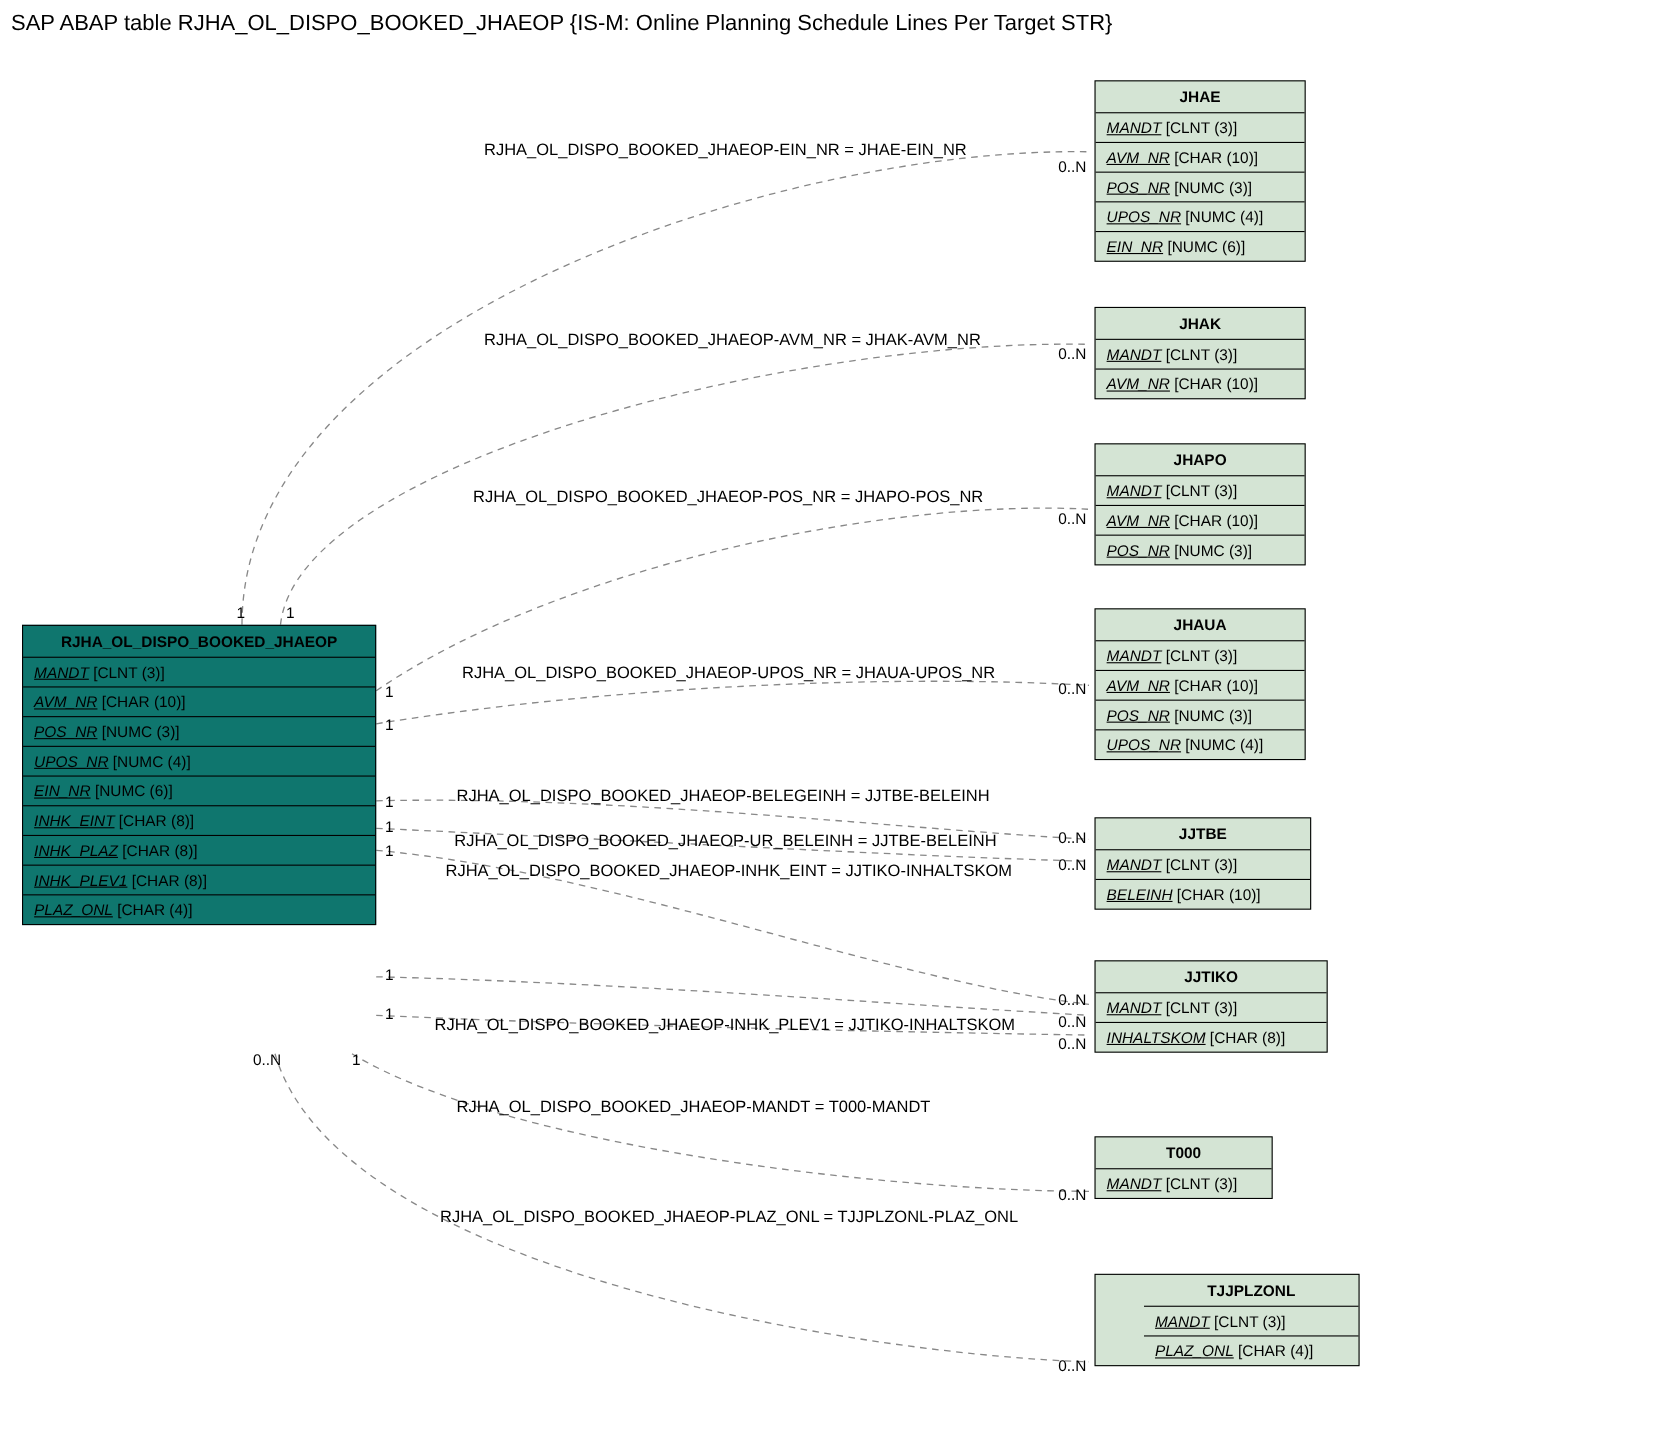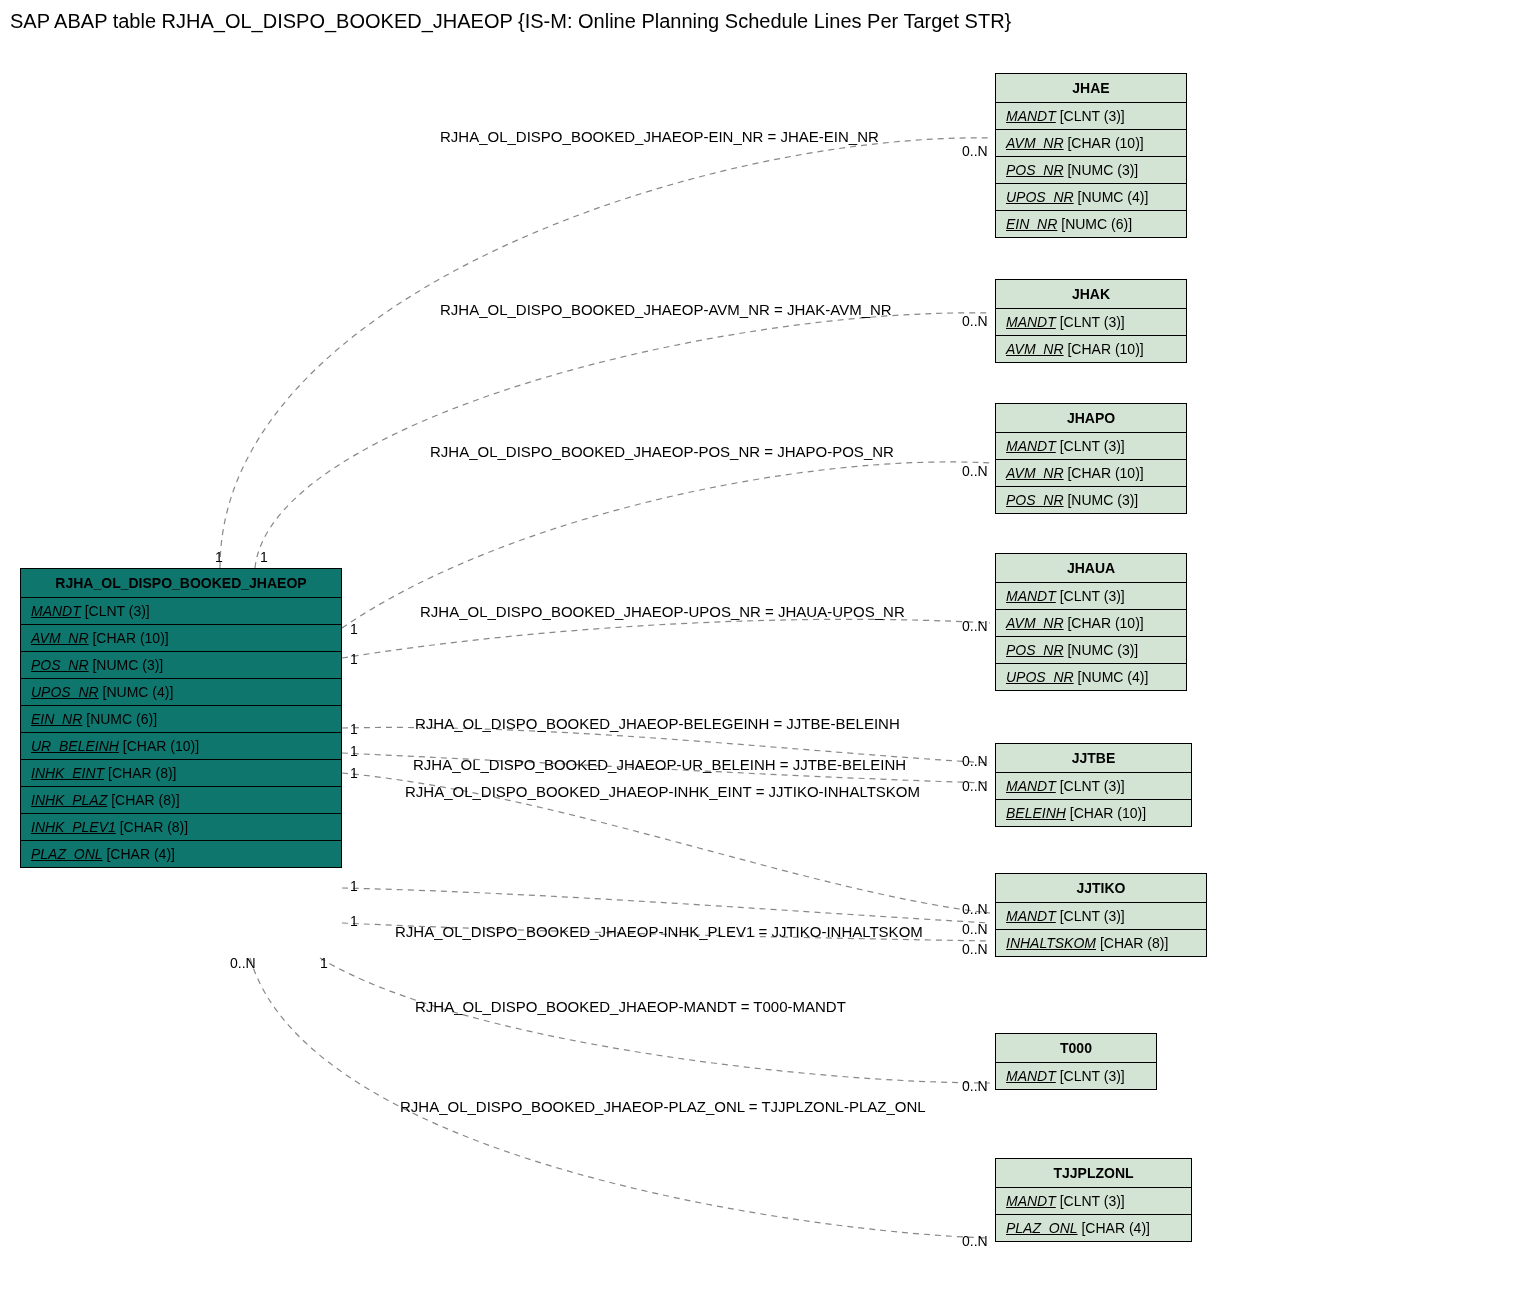--- a/index.html
+++ b/index.html
@@ -92,21 +92,20 @@
     <path d="M 240 915 C 300 1120, 800 1190, 980 1195"></path>
   </svg>
 
   <div class="entity main-entity" style="left:10px; top:525px; width:320px;">
     <div class="header">RJHA_OL_DISPO_BOOKED_JHAEOP</div>
     <div class="field"><span class="fname">MANDT</span> <span>[CLNT (3)]</span></div>
     <div class="field"><span class="fname">AVM_NR</span> <span>[CHAR (10)]</span></div>
     <div class="field"><span class="fname">POS_NR</span> <span>[NUMC (3)]</span></div>
     <div class="field"><span class="fname">UPOS_NR</span> <span>[NUMC (4)]</span></div>
     <div class="field"><span class="fname">EIN_NR</span> <span>[NUMC (6)]</span></div>
-    <div class="field"><span class="fname">UR_BELEINH</span> <span>[CHAR (10)]</span></div>
     <div class="field"><span class="fname">INHK_EINT</span> <span>[CHAR (8)]</span></div>
     <div class="field"><span class="fname">INHK_PLAZ</span> <span>[CHAR (8)]</span></div>
     <div class="field"><span class="fname">INHK_PLEV1</span> <span>[CHAR (8)]</span></div>
     <div class="field"><span class="fname">PLAZ_ONL</span> <span>[CHAR (4)]</span></div>
   </div>
 
   <div class="entity ref-entity" style="left:985px; top:30px; width:190px;">
     <div class="header">JHAE</div>
     <div class="field"><span class="fname">MANDT</span> <span>[CLNT (3)]</span></div>
     <div class="field"><span class="fname">AVM_NR</span> <span>[CHAR (10)]</span></div>
@@ -146,21 +145,21 @@
     <div class="header">JJTIKO</div>
     <div class="field"><span class="fname">MANDT</span> <span>[CLNT (3)]</span></div>
     <div class="field"><span class="fname">INHALTSKOM</span> <span>[CHAR (8)]</span></div>
   </div>
 
   <div class="entity ref-entity" style="left:985px; top:990px; width:160px;">
     <div class="header">T000</div>
     <div class="field"><span class="fname">MANDT</span> <span>[CLNT (3)]</span></div>
   </div>
 
-  <div class="entity ref-entity" style="left:985px; top:1115px; width:195px;">
+  <div class="entity ref-entity" style="left:985px; top:1115px; width:195px;padding-left:44px;">
     <div class="header">TJJPLZONL</div>
     <div class="field"><span class="fname">MANDT</span> <span>[CLNT (3)]</span></div>
     <div class="field"><span class="fname">PLAZ_ONL</span> <span>[CHAR (4)]</span></div>
   </div>
 
   <div class="rel-label" style="left:430px; top:85px;">RJHA_OL_DISPO_BOOKED_JHAEOP-EIN_NR = JHAE-EIN_NR</div>
   <div class="rel-label" style="left:430px; top:258px;">RJHA_OL_DISPO_BOOKED_JHAEOP-AVM_NR = JHAK-AVM_NR</div>
   <div class="rel-label" style="left:420px; top:400px;">RJHA_OL_DISPO_BOOKED_JHAEOP-POS_NR = JHAPO-POS_NR</div>
   <div class="rel-label" style="left:410px; top:560px;">RJHA_OL_DISPO_BOOKED_JHAEOP-UPOS_NR = JHAUA-UPOS_NR</div>
   <div class="rel-label" style="left:405px; top:672px;">RJHA_OL_DISPO_BOOKED_JHAEOP-BELEGEINH = JJTBE-BELEINH</div>

